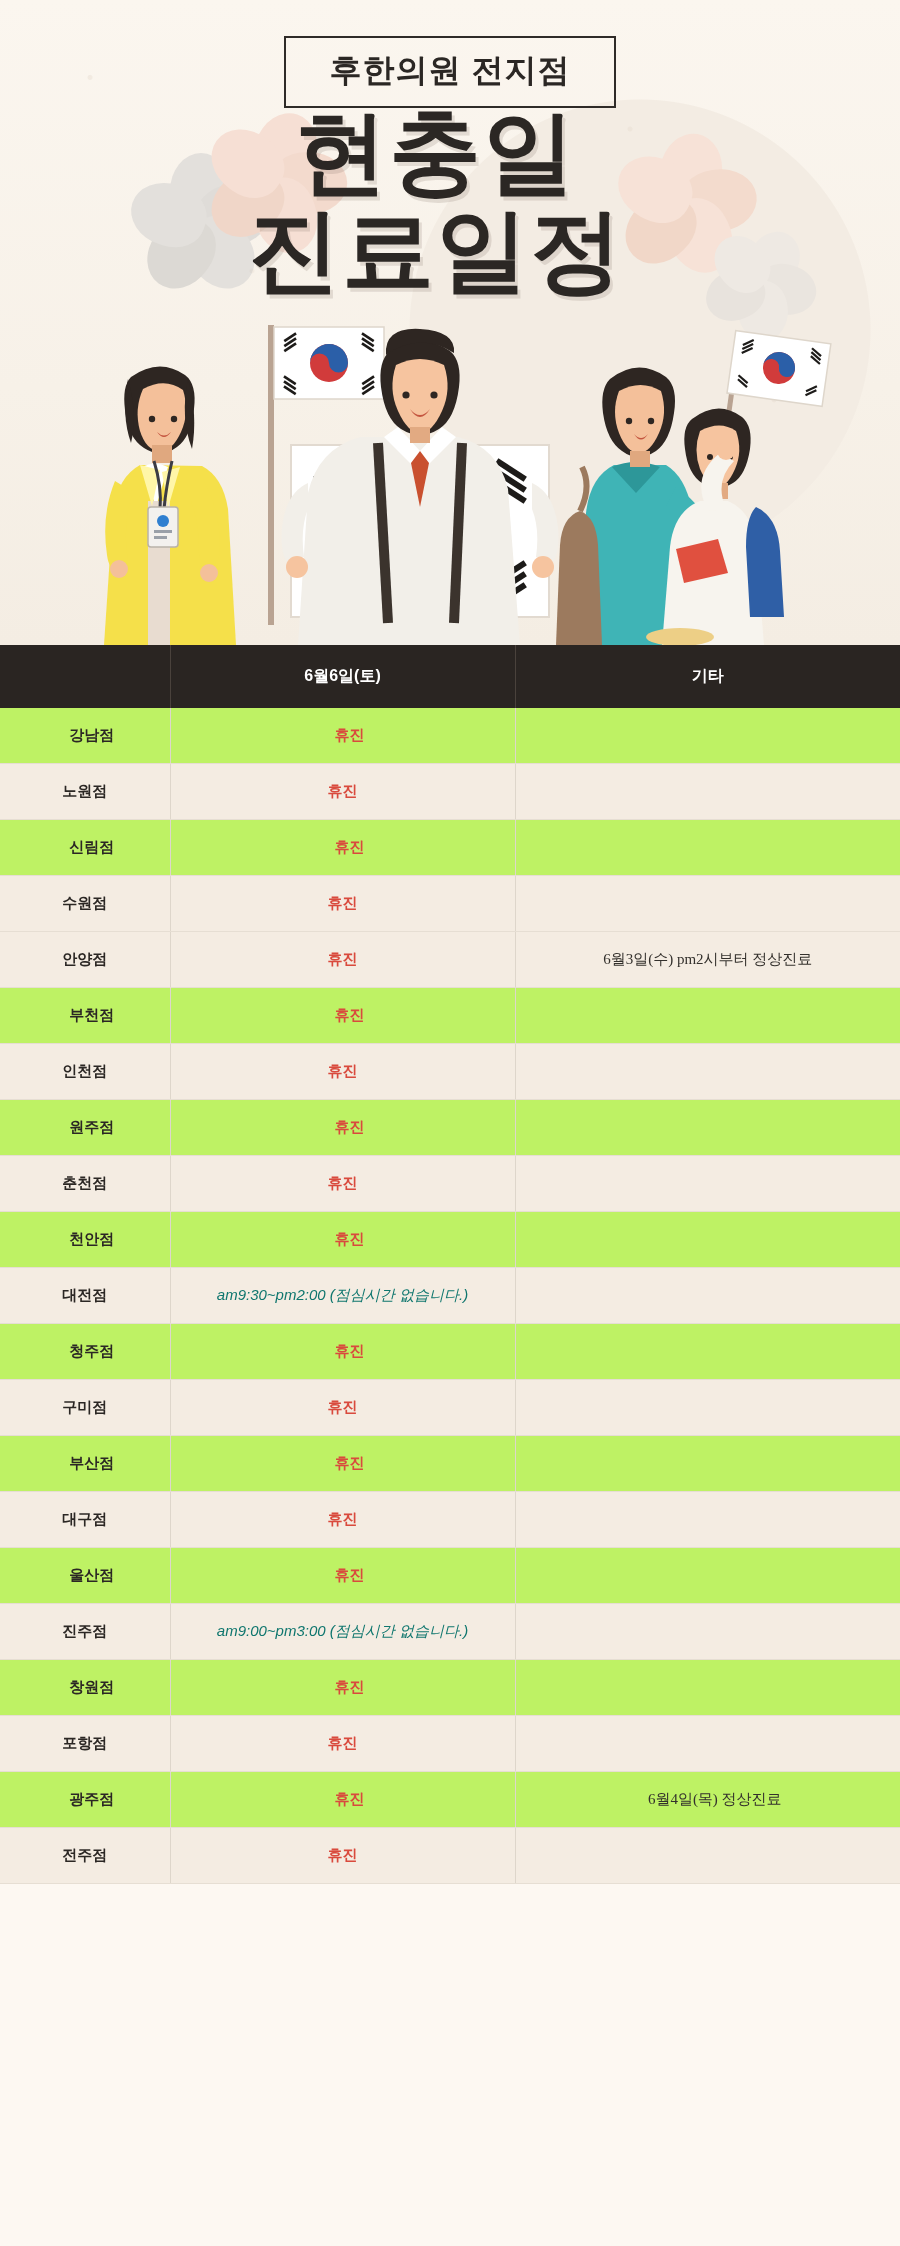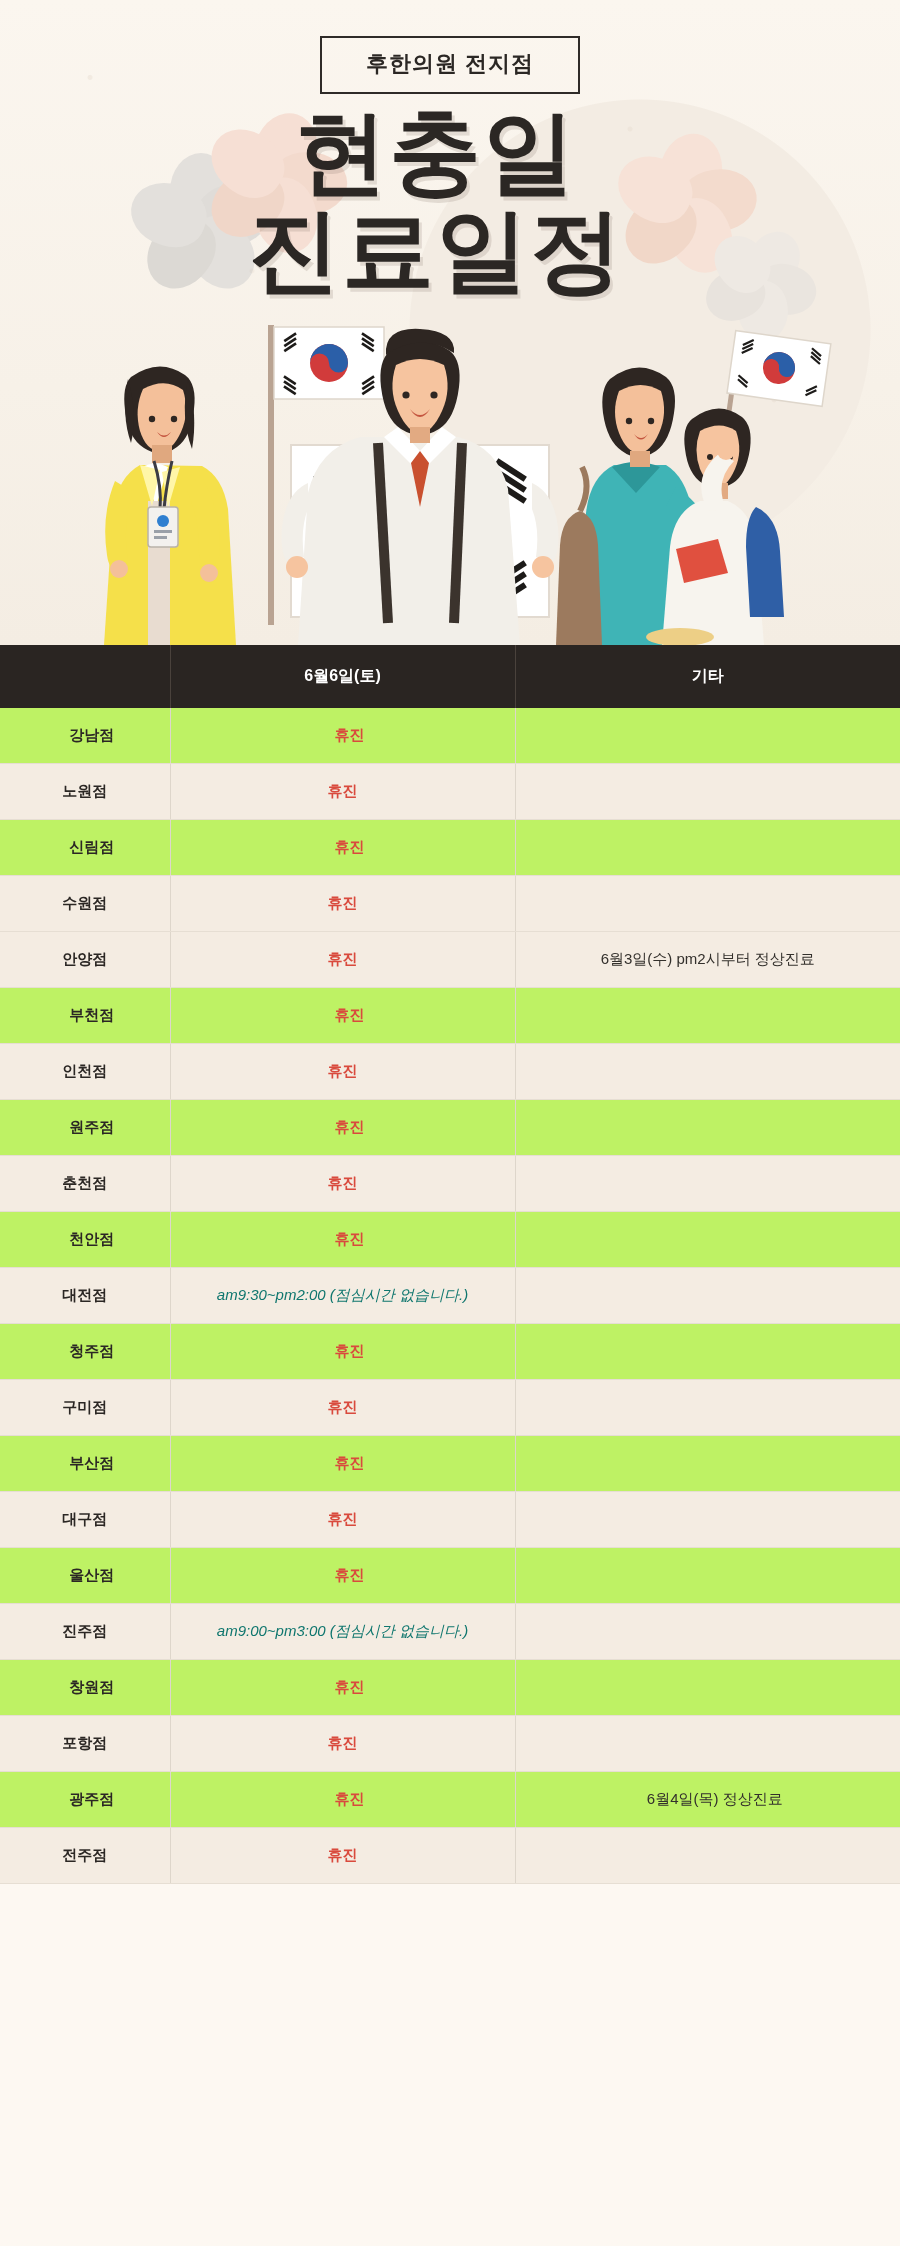--- a/index.html
+++ b/index.html
@@ -68,21 +68,21 @@
     left: 0;
     top: 36px;
     width: 900px;
     text-align: center;
     z-index: 5;
   }
   .badge {
     display: inline-block;
     border: 2px solid #2f2b28;
     padding: 11px 44px 13px;
-    font-size: 22px;
+    font-size: 32px;
     font-weight: bold;
     letter-spacing: 1px;
     color: #2b2724;
     background: transparent;
   }
 
   .title-block {
     position: absolute;
     left: 0;
     top: 104px;
@@ -130,21 +130,21 @@
   .schedule thead th {
     background: #2a2522;
     color: #ffffff;
     font-weight: bold;
     font-size: 16px;
     border-bottom: none;
     border-right: 1px solid #4a423c;
     height: 63px;
   }
   .schedule thead th:last-child,
-  .schedule tbody td:last-child { border-right: none; }
+  .schedule tbody td:last-child { border-right: none; font-family: Liberation Serif, serif; }
 
   .col-branch { width: 170px; }
   .col-date   { width: 345px; }
   .col-etc    { width: 385px; }
 
   .branch {
     font-weight: bold;
     color: #2b2724;
     font-size: 15.5px;
   }

